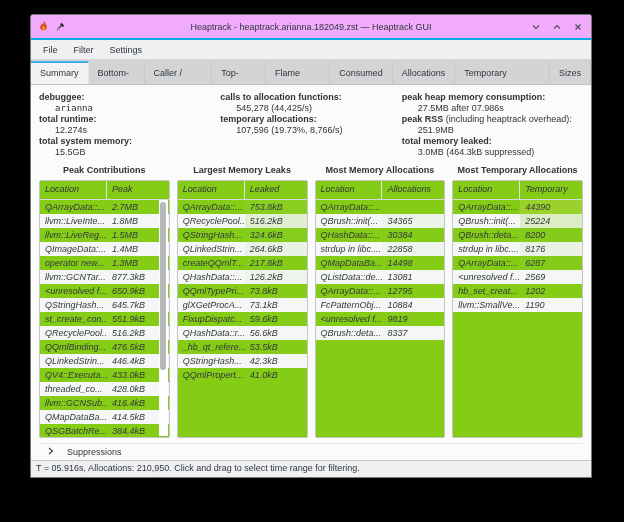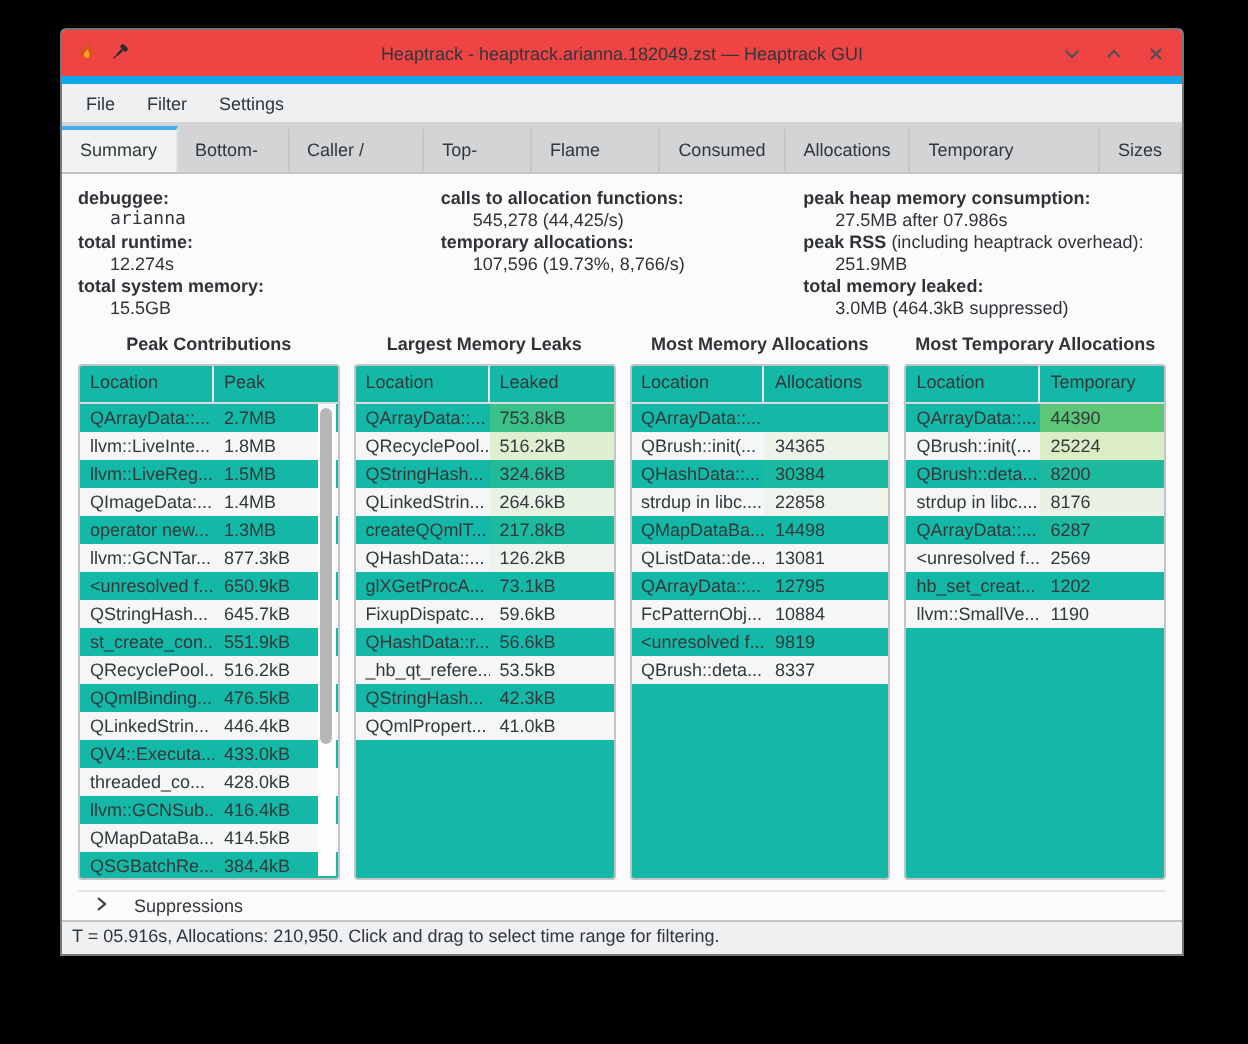--- a/index.html
+++ b/index.html
@@ -3,21 +3,21 @@
 <meta charset="utf-8">
 <style>
   html,body{margin:0;padding:0;}
   body{width:624px;height:522px;background:#000;position:relative;overflow:hidden;
        font-family:"Liberation Sans","DejaVu Sans",sans-serif;-webkit-font-smoothing:antialiased;}
   .window{position:absolute;left:30px;top:14px;width:562px;height:464px;box-sizing:border-box;
           background:#eff0f1;border:1px solid #75787b;border-radius:3px 3px 0 0;
           display:flex;flex-direction:column;overflow:hidden;}
   
   .titlebar{height:23px;flex:0 0 auto;display:flex;align-items:center;padding:0 8px;position:relative;
-            background:#ef4444;border-bottom:4px solid #0ea5e9;}
+            background:#f0abfc;border-bottom:2px solid #0ea5e9;}
   .tb-icons{display:flex;align-items:center;gap:7px;z-index:2;}
   .tb-title{position:absolute;left:0;right:0;text-align:center;font-size:9px;color:#31363b;}
   .tb-controls{margin-left:auto;display:flex;align-items:center;gap:11px;z-index:2;}
   .tb-controls svg{display:block;}
   
   .menubar{height:19px;flex:0 0 auto;display:flex;align-items:center;padding:0 4px;font-size:9px;color:#31363b;}
   .menu-item{padding:2px 8px;border-radius:2px;text-align:center;}
   
   .tabbar{height:25px;flex:0 0 auto;display:flex;align-items:flex-end;background:#d3d4d5;
           border-bottom:1px solid #c3c4c5;}
@@ -31,21 +31,21 @@
   .sum-col{flex:1;min-width:0;}
   .sum-label{font-weight:bold;}
   .sum-label .suffix{font-weight:normal;}
   .sum-value{padding-left:16px;}
   .mono{font-family:"DejaVu Sans Mono","Liberation Mono",monospace;}
   
   .panels{display:grid;grid-template-columns:repeat(4,1fr);gap:7px;flex:0 0 auto;}
   .panel{min-width:0;}
   .panel-title{font-size:9px;font-weight:bold;text-align:center;margin:2px 0 5px 0;color:#2f3338;}
   .list{position:relative;height:258px;box-sizing:border-box;border:1px solid #c2c4c5;border-radius:2px;
-        background:#14b8a6;overflow:hidden;font-size:9px;color:#33383d;}
+        background:#84cc16;overflow:hidden;font-size:9px;color:#33383d;font-style:italic;}
   .list-header{display:flex;height:18px;line-height:17px;border-bottom:1px solid #d9dadb;color:#31363b;}
   .hcell{padding-left:5px;box-sizing:border-box;white-space:nowrap;overflow:hidden;}
   .hcell.loc{width:52%;border-right:1px solid #e4e5e6;}
   .hcell.val{flex:1;}
   .row{display:flex;height:14px;line-height:14px;}
   .rows .row:nth-child(even){background:#f5f6f6;}
   .cell{padding-left:5px;box-sizing:border-box;white-space:nowrap;overflow:hidden;}
   .cell.loc{width:52%;}
   .cell.val{flex:1;}
   .scrollbar{position:absolute;top:19px;right:1px;bottom:1px;width:9px;background:#fdfdfd;}
@@ -252,20 +252,24 @@
               </div>
               <div class="row">
                 <div class="cell loc">createQQmlT...</div>
                 <div class="cell val" style="background: rgba(125, 215, 66, 0.08);">217.8kB</div>
               </div>
               <div class="row">
                 <div class="cell loc">QHashData::...</div>
                 <div class="cell val" style="background: rgba(123, 215, 66, 0.05);">126.2kB</div>
               </div>
               <div class="row">
+                <div class="cell loc">QQmlTypePri...</div>
+                <div class="cell val">73.8kB</div>
+              </div>
+              <div class="row">
                 <div class="cell loc">glXGetProcA...</div>
                 <div class="cell val">73.1kB</div>
               </div>
               <div class="row">
                 <div class="cell loc">FixupDispatc...</div>
                 <div class="cell val">59.6kB</div>
               </div>
               <div class="row">
                 <div class="cell loc">QHashData::r...</div>
                 <div class="cell val">56.6kB</div>

